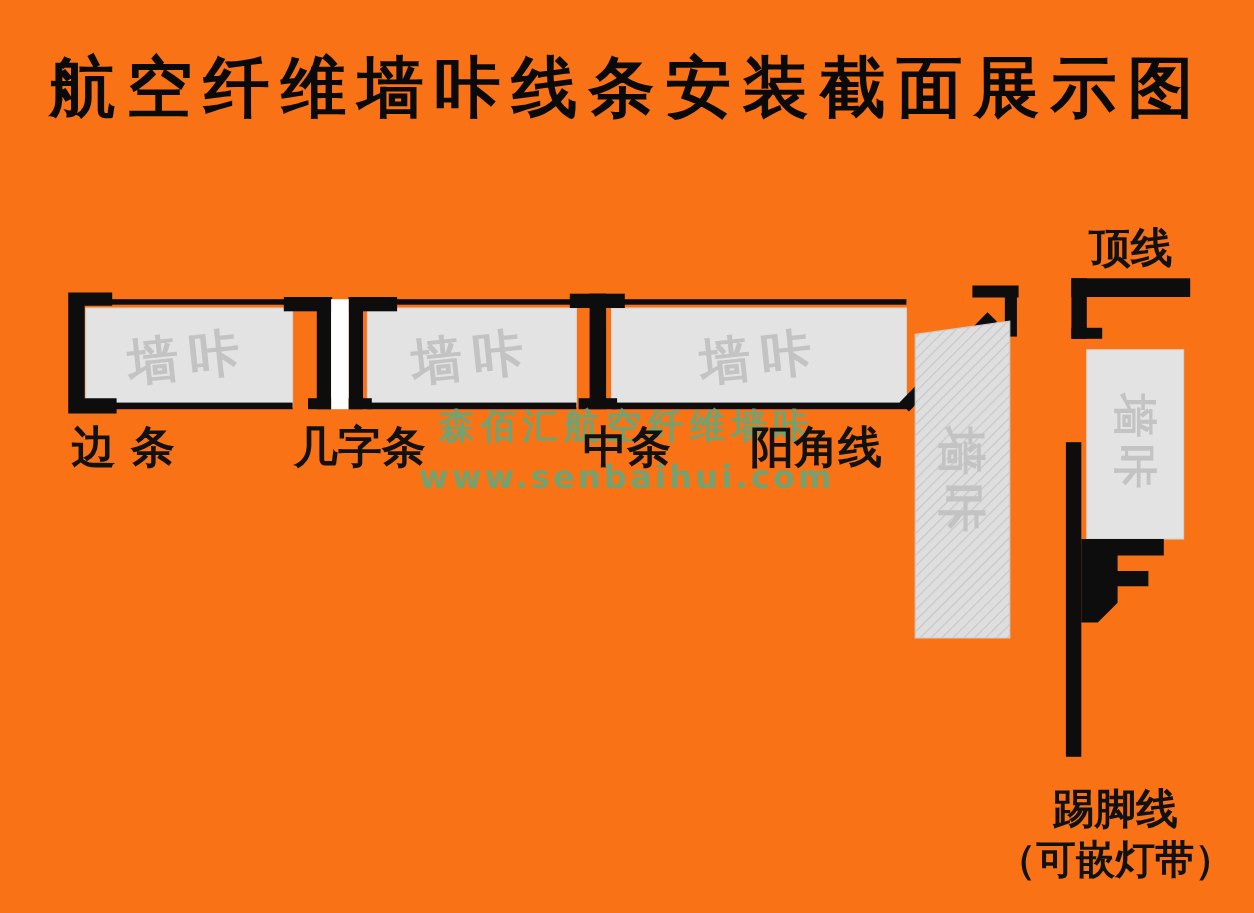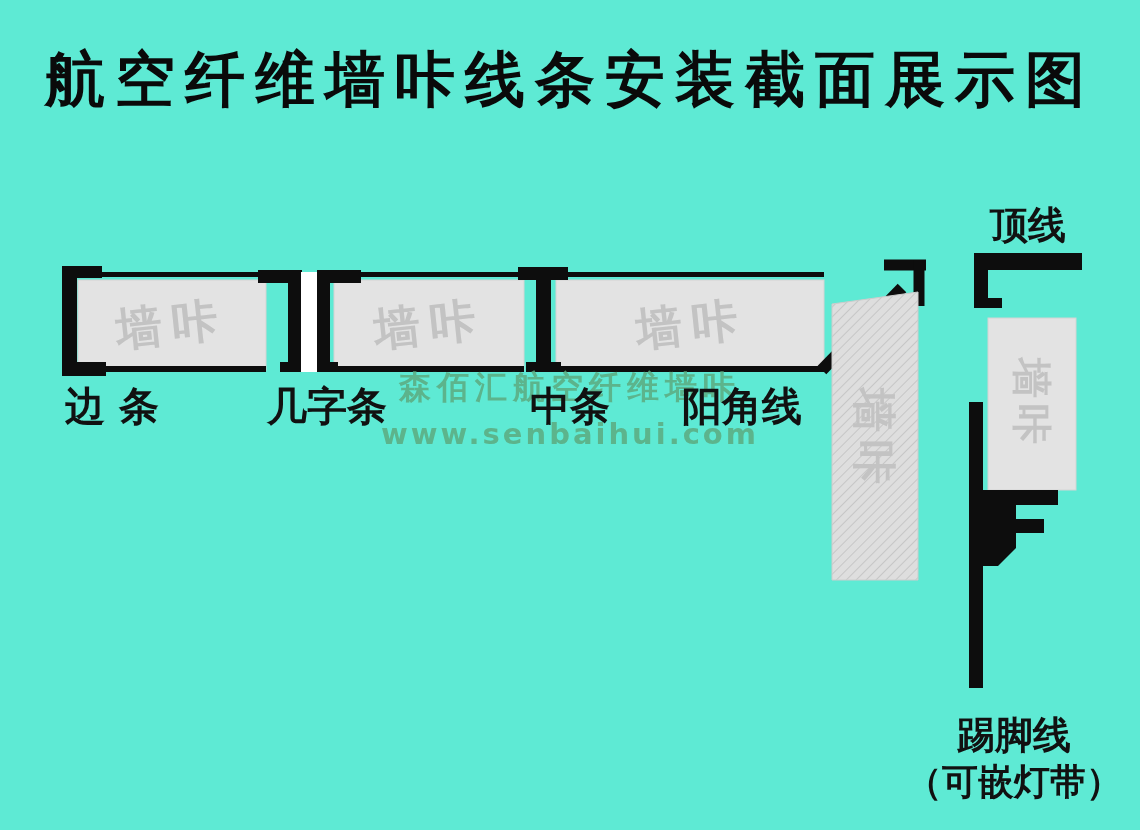--- a/index.html
+++ b/index.html
@@ -1,17 +1,17 @@
 <!DOCTYPE html>
 <html><head>
 <meta charset="utf-8">
 <style>
   html,body{margin:0;padding:0;}
   body{background:#ececec;font-family:"DejaVu Sans","Liberation Sans",sans-serif;}
-  .stage{position:relative;width:1140px;height:830px;background:#5eead4;overflow:hidden;}
+  .stage{position:relative;width:1140px;height:830px;background:#f97316;overflow:hidden;}
   .stage svg{position:absolute;inset:0;display:block;}
   text{font-family:"DejaVu Sans","Liberation Sans",sans-serif;}
   .title-text{font-weight:800;fill:#0a0a0a;}
   .label-text{font-weight:800;fill:#111111;}
   .panel-mark{font-weight:700;fill:#c3c3c3;}
   .brand-mark{font-weight:700;}
 </style>
 </head>
 <body>
 

